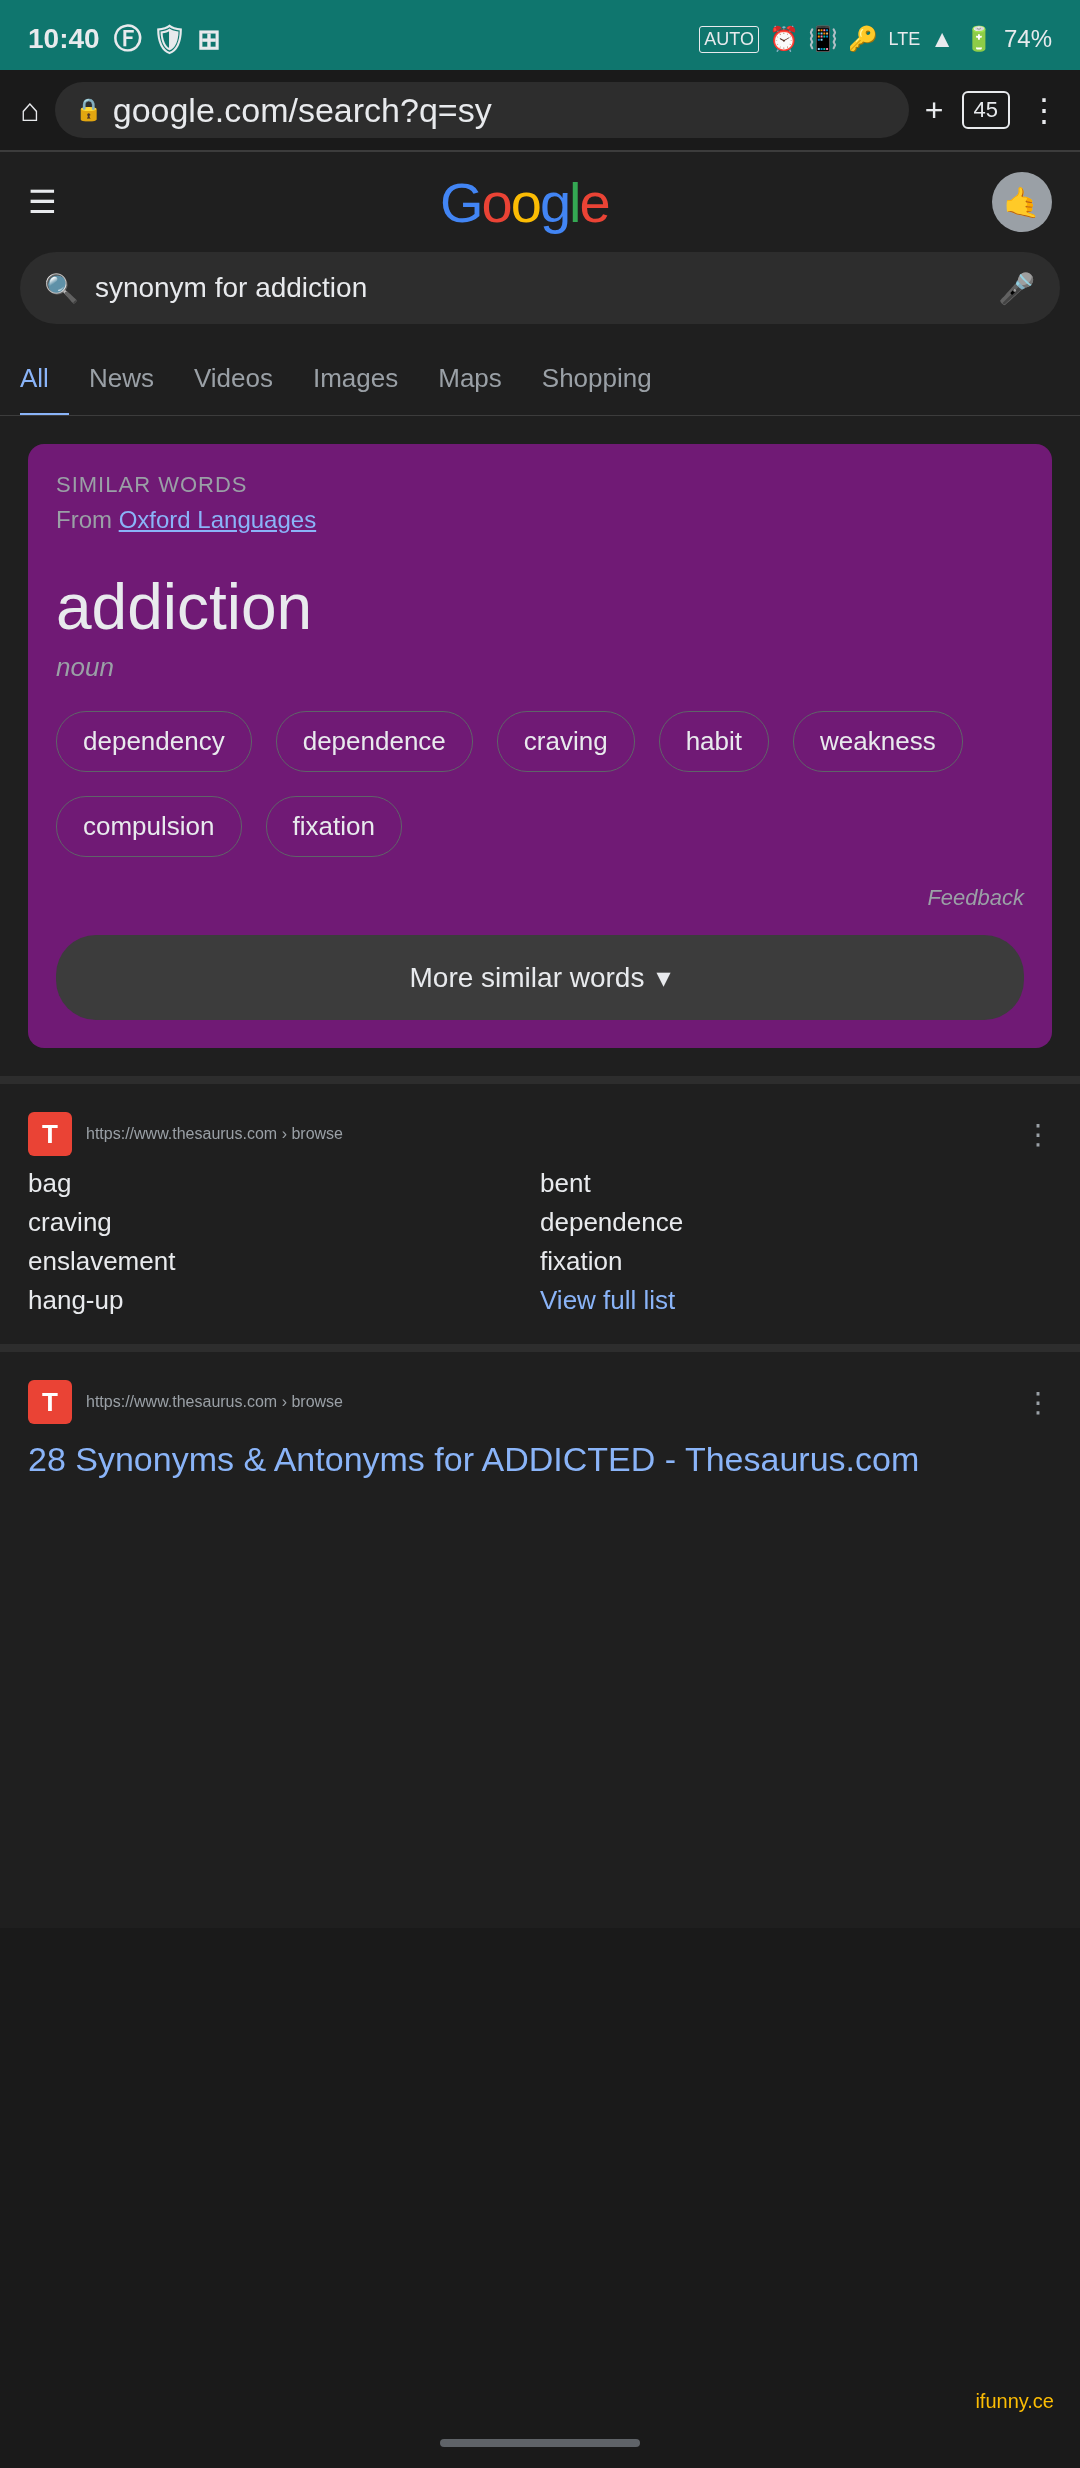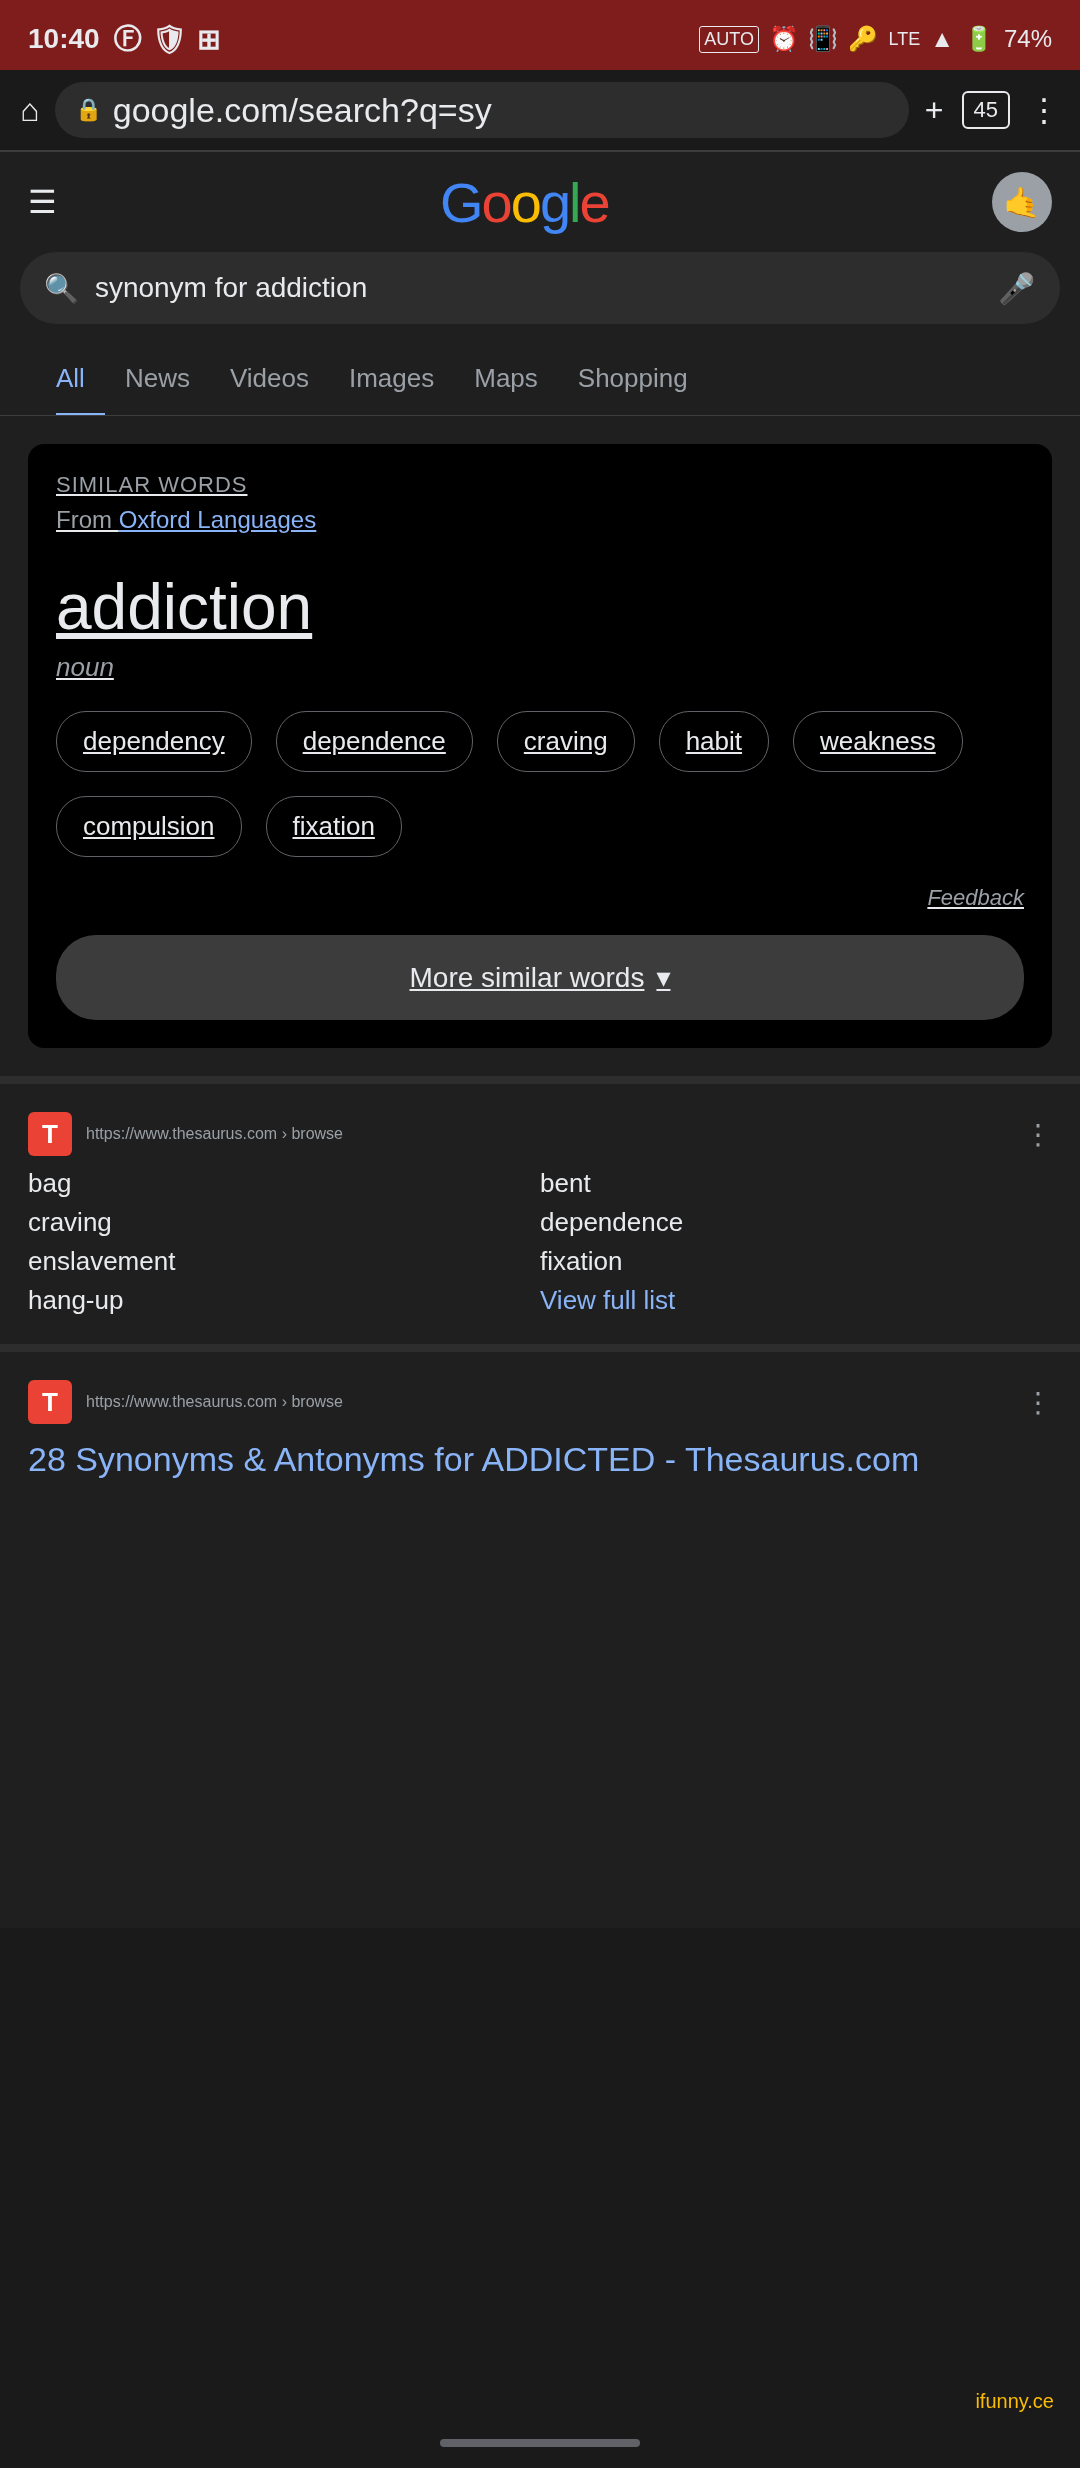--- a/index.html
+++ b/index.html
@@ -9,21 +9,21 @@
       background-color: #1a1a1a;
       color: #e8eaed;
       font-family: Arial, sans-serif;
       width: 1080px;
       min-height: 2468px;
       overflow-x: hidden;
     }
 
     
     .status-bar {
-      background: #7f1d1d;
+      background: #0f766e;
       display: flex;
       justify-content: space-between;
       align-items: center;
       padding: 18px 28px 10px 28px;
       height: 70px;
     }
     .status-left {
       display: flex;
       align-items: center;
       gap: 14px;
@@ -183,39 +183,37 @@
       display: flex;
       align-items: center;
       font-size: 26px;
       color: #9aa0a6;
       white-space: nowrap;
       border-bottom: 3px solid transparent;
     }
     .tab-item.active {
       color: #8ab4f8;
       border-bottom: 3px solid #8ab4f8;
-      margin-left: 36px;
     }
     .tab-item:first-child {
       padding-left: 0;
     }
 
     
     .main-content {
       background: #1f1f1f;
       padding: 28px 28px;
     }
 
     
     .similar-words-card {
-      background: #000000;
+      background: #701a75;
       border-radius: 16px;
       padding: 28px;
       margin-bottom: 0;
-      text-decoration: underline;
     }
     .section-label {
       font-size: 22px;
       color: #9aa0a6;
       text-transform: uppercase;
       letter-spacing: 1px;
       margin-bottom: 8px;
     }
     .source-text {
       font-size: 24px;

